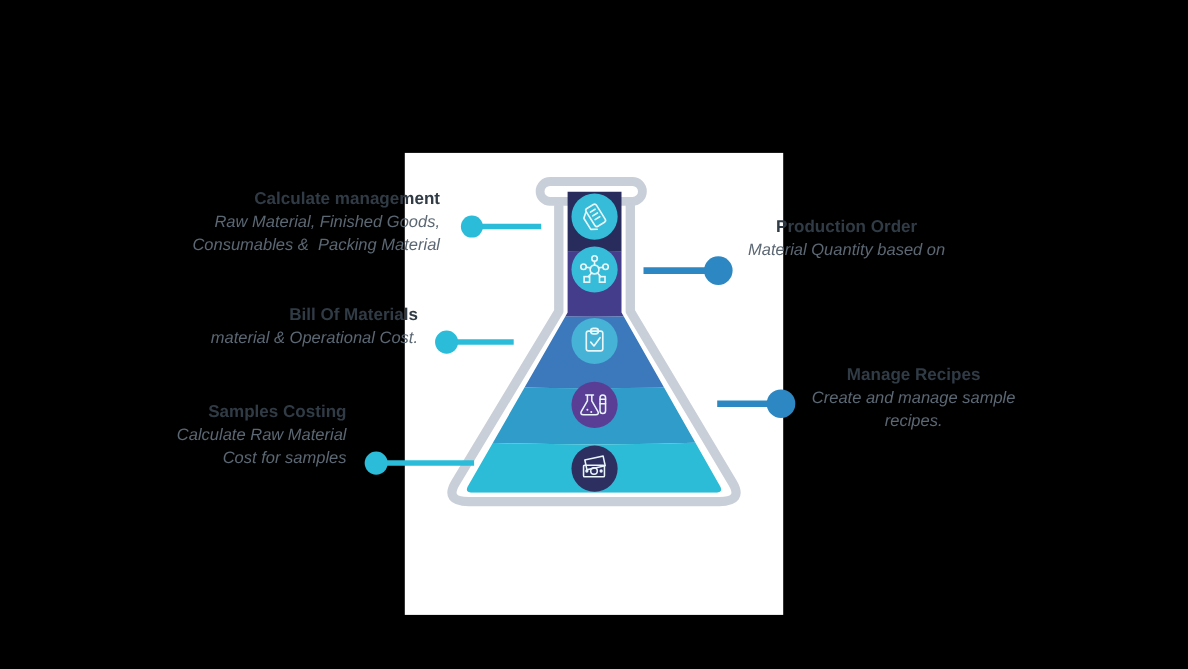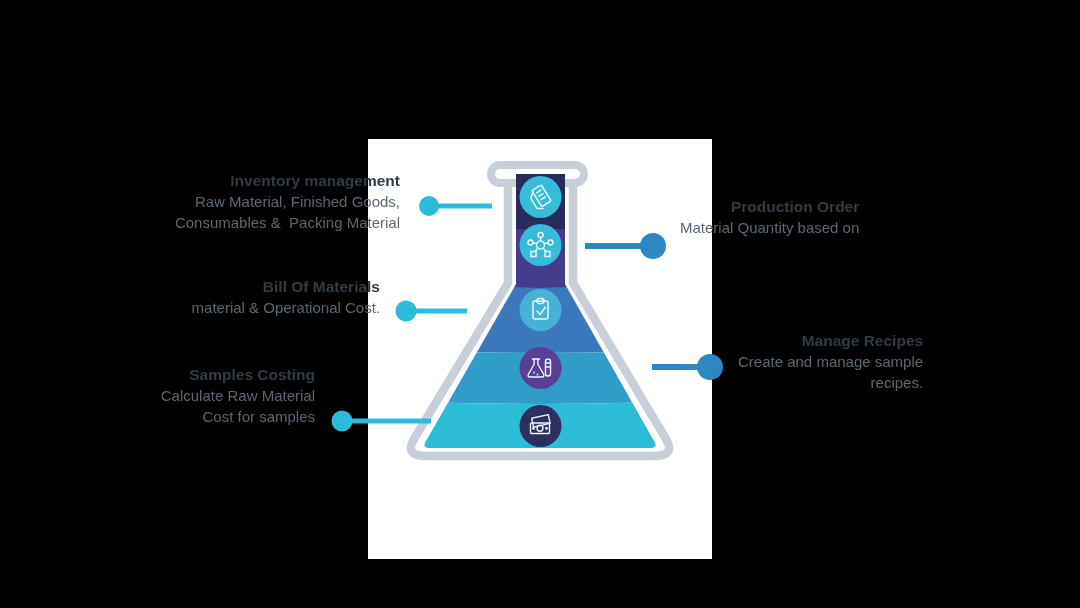--- a/index.html
+++ b/index.html
@@ -4,23 +4,23 @@
 <style>
   html,body { margin:0; padding:0; background:#000; }
   .stage {
     position:relative; width:1080px; height:608px; background:#000;
     overflow:hidden; font-family:"Liberation Sans", sans-serif;
   }
   .panel { position:absolute; left:368px; top:139px; width:344px; height:420px; background:#fff; }
   svg.art { position:absolute; left:0; top:0; width:1080px; height:608px; }
   .label { position:absolute; font-size:15px; line-height:21px; color:#5b6773; }
   .left-label { text-align:right; }
-  .right-label { text-align:right; }
+  .right-label { text-align:center; }
   .label-title { font-weight:bold; font-size:15.5px; color:#303b45; }
-  .label-line { white-space:pre-wrap; }
+  .label-line { white-space:pre-wrap;font-style:italic; }
 </style>
 </head>
 <body>
 
 <div class="stage">
 
   <div class="panel"></div>
 
   <svg class="art" viewBox="0 0 1080 608">
     <defs>
@@ -123,21 +123,21 @@
         <circle cx="710" cy="367" r="13" fill="#2d87c2"></circle>
       </g>
       <g>
         <line x1="350" y1="421" x2="431" y2="421" stroke-width="5" stroke="#2abcd8"></line>
         <circle cx="342" cy="421" r="10.5" fill="#2abcd8"></circle>
       </g>
     </g>
   </svg>
 
   <div class="label left-label" style="top:170px; right:680px;">
-    <div class="label-title">Inventory management</div>
+    <div class="label-title">Calculate management</div>
     <div class="label-line">Raw Material, Finished Goods,</div>
     <div class="label-line">Consumables &amp;  Packing Material</div>
   </div>
 
   <div class="label left-label" style="top:276px; right:700px;margin-left:42px;">
     <div class="label-title">Bill Of Materials</div>
     <div class="label-line">material &amp; Operational Cost.</div>
   </div>
 
   <div class="label left-label" style="top:364px; right:765px;">

